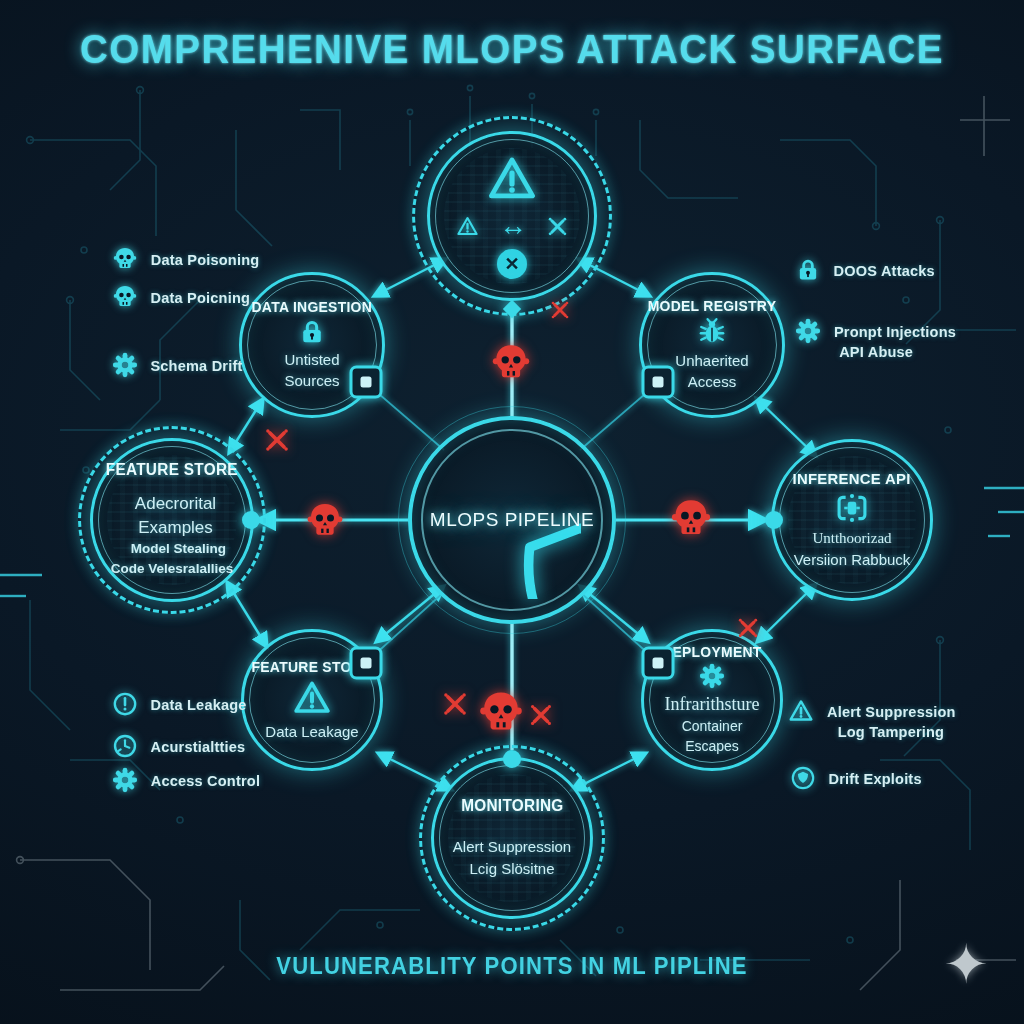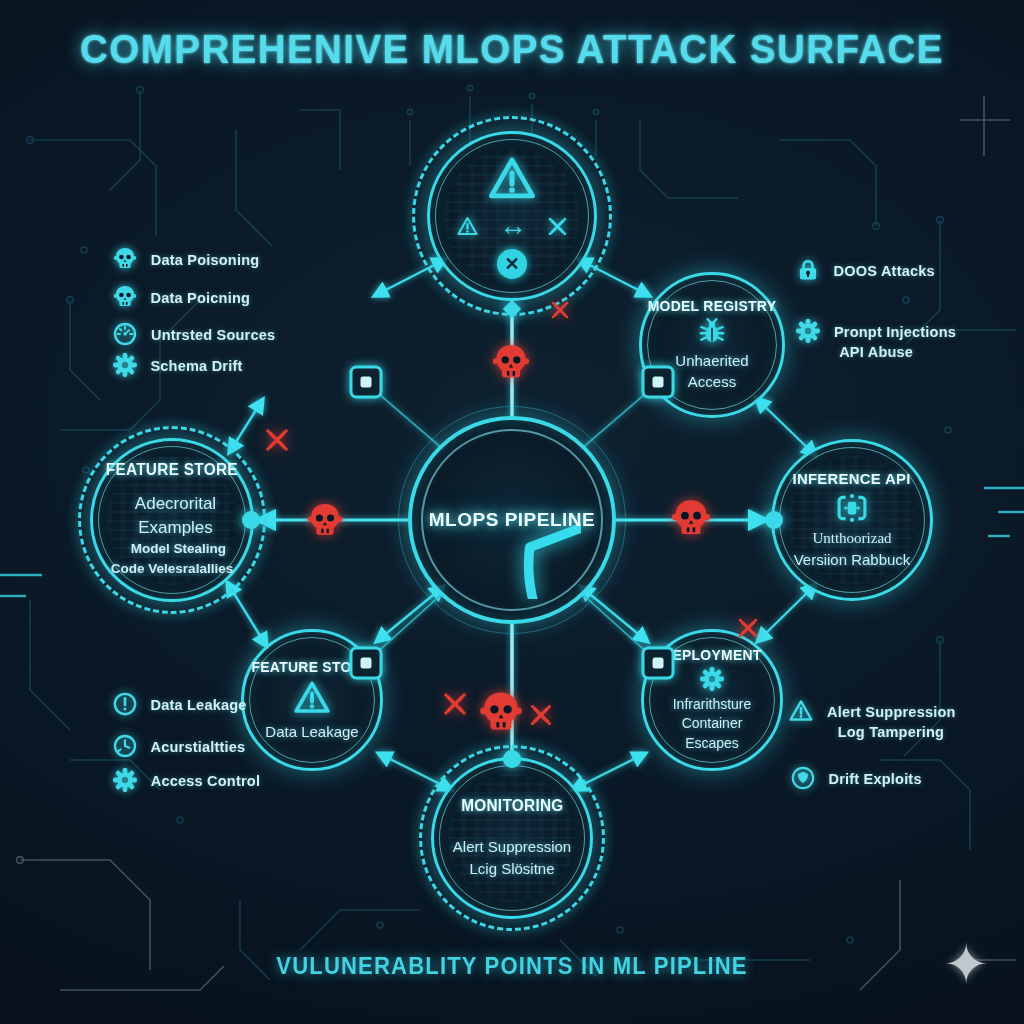--- a/index.html
+++ b/index.html
@@ -33,21 +33,21 @@
     text-shadow:0 0 7px rgba(95,232,246,.95);transform:scaleX(.96);z-index:2;}
   .node-line{color:#cdeff5;text-shadow:0 0 6px rgba(95,232,246,.65);line-height:1.4;z-index:2;}
   .nicon{color:#3ad9e8;filter:drop-shadow(0 0 5px rgba(58,217,232,.85));z-index:2;}
   .glyph{color:#3ad9e8;text-shadow:0 0 6px rgba(58,217,232,.9);line-height:1;}
   .hub-row{display:flex;align-items:center;gap:20px;margin-top:2px;}
   .circle-x{width:30px;height:30px;border-radius:50%;background:#2fd3e3;color:#07222f;
     display:flex;align-items:center;justify-content:center;font-size:18px;font-weight:700;
     box-shadow:0 0 10px rgba(47,211,227,.9);margin-top:4px;}
 
   .center-label{position:absolute;left:50%;top:50%;transform:translate(-50%,-50%);
-    font-size:19px;font-weight:700;letter-spacing:.5px;color:#eefdff;white-space:nowrap;
+    font-size:19px;font-weight:400;letter-spacing:.5px;color:#eefdff;white-space:nowrap;
     text-shadow:0 0 10px rgba(95,232,246,1),0 0 22px rgba(95,232,246,.6);z-index:3;}
   .shield-svg{position:absolute;left:50%;top:50%;transform:translate(-50%,-50%);
     color:#39dcec;filter:drop-shadow(0 0 9px rgba(57,220,236,.9));z-index:2;}
 
   .legend-row{position:absolute;display:flex;align-items:center;gap:11px;}
   .licon{width:26px;height:26px;color:#3fd9e7;filter:drop-shadow(0 0 4px rgba(63,217,231,.8));flex:0 0 auto;}
   .legend-label{font-size:15px;font-weight:700;color:#d6eff3;letter-spacing:.2px;
     text-shadow:0 0 5px rgba(63,217,231,.5);transform:scaleX(.97);white-space:nowrap;}
 
   .red{color:#e23b33;filter:drop-shadow(0 0 6px rgba(226,59,51,.8));}
@@ -277,20 +277,28 @@
       <span class="glyph" style="font-size:28px;">↔</span>
       <svg class="nicon" width="21" height="21" viewBox="0 0 24 24">
           <use href="#sym-xbones"></use>
         </svg>
     </div>
     <div class="circle-x">
         <span>✕</span>
       </div>
   </div>
 
+  <div class="node abs" style="left:312px;top:345px;width:140px;height:140px;">
+    <div class="node-title" style="font-size:14.5px;">DATA INGESTION</div>
+    <svg class="nicon" width="28" height="28" viewBox="0 0 24 24">
+        <use href="#sym-lock"></use>
+      </svg>
+    <div class="node-line" style="font-size:15px;">Untisted</div>
+    <div class="node-line" style="font-size:15px;margin-top:-3px;">Sources</div>
+  </div>
 
   <div class="node abs" style="left:712px;top:345px;width:140px;height:140px;">
     <div class="node-title" style="font-size:14.5px;">MODEL REGISTRY</div>
     <svg class="nicon" width="30" height="30" viewBox="0 0 24 24">
         <use href="#sym-bug"></use>
       </svg>
     <div class="node-line" style="font-size:15px;">Unhaerited</div>
     <div class="node-line" style="font-size:15px;margin-top:-3px;">Access</div>
   </div>
 
@@ -325,21 +333,21 @@
         <use href="#sym-warn"></use>
       </svg>
     <div class="node-line" style="font-size:15px;">Data Leakage</div>
   </div>
 
   <div class="node abs" style="left:712px;top:700px;width:136px;height:136px;">
     <div class="node-title" style="font-size:14.5px;">DEPLOYMENT</div>
     <svg class="nicon" width="26" height="26" viewBox="0 0 24 24">
         <use href="#sym-gear"></use>
       </svg>
-    <div class="node-line" style="font-size:14px;">Infrarithsture</div>
+    <div class="node-line" style="font-size:18px;font-family:Liberation Serif, serif;">Infrarithsture</div>
     <div class="node-line" style="font-size:14px;margin-top:-3px;">Container</div>
     <div class="node-line" style="font-size:14px;margin-top:-3px;">Escapes</div>
   </div>
 
   <div class="ring-dashed abs" style="left:512px;top:838px;width:180px;height:180px;"></div>
   <div class="node noise abs" style="left:512px;top:838px;width:156px;height:156px;">
     <div class="node-title" style="font-size:16px;margin-bottom:18px;">MONITORING</div>
     <div class="node-line" style="font-size:15px;">Alert Suppression</div>
     <div class="node-line" style="font-size:15px;margin-top:-2px;">Lcig Slösitne</div>
   </div>
@@ -394,26 +402,20 @@
         <use href="#sym-skull"></use>
       </svg>
     <span class="legend-label">Data Poisoning</span>
   </div>
   <div class="legend-row" style="left:112px;top:284px;">
     <svg class="licon" viewBox="0 0 24 24">
         <use href="#sym-skull"></use>
       </svg>
     <span class="legend-label">Data Poicning</span>
   </div>
-  <div class="legend-row" style="left:112px;top:321px;">
-    <svg class="licon" viewBox="0 0 24 24">
-        <use href="#sym-gauge"></use>
-      </svg>
-    <span class="legend-label">Untrsted Sources</span>
-  </div>
   <div class="legend-row" style="left:112px;top:352px;">
     <svg class="licon" viewBox="0 0 24 24">
         <use href="#sym-gear"></use>
       </svg>
     <span class="legend-label">Schema Drift</span>
   </div>
 
   <div class="legend-row" style="left:795px;top:257px;">
     <svg class="licon" viewBox="0 0 24 24">
         <use href="#sym-lock"></use>

